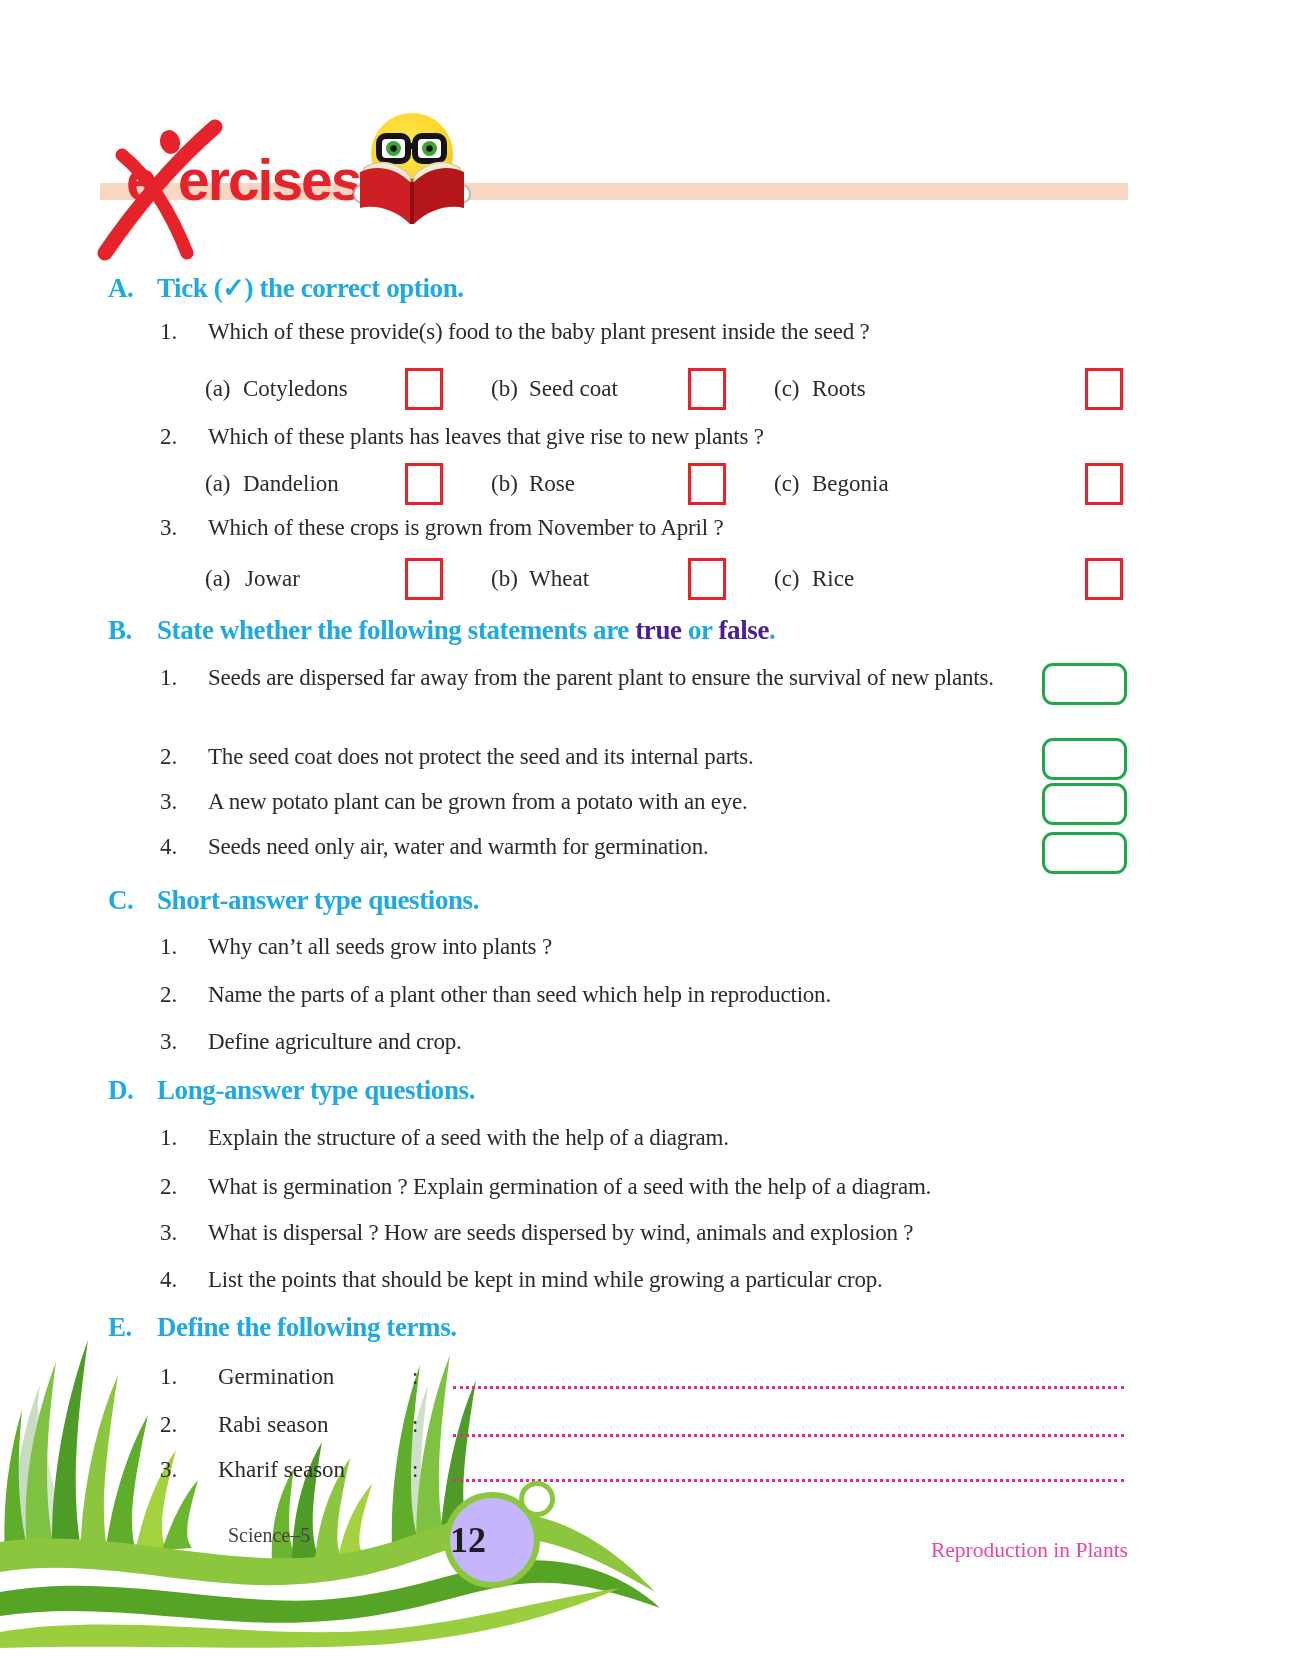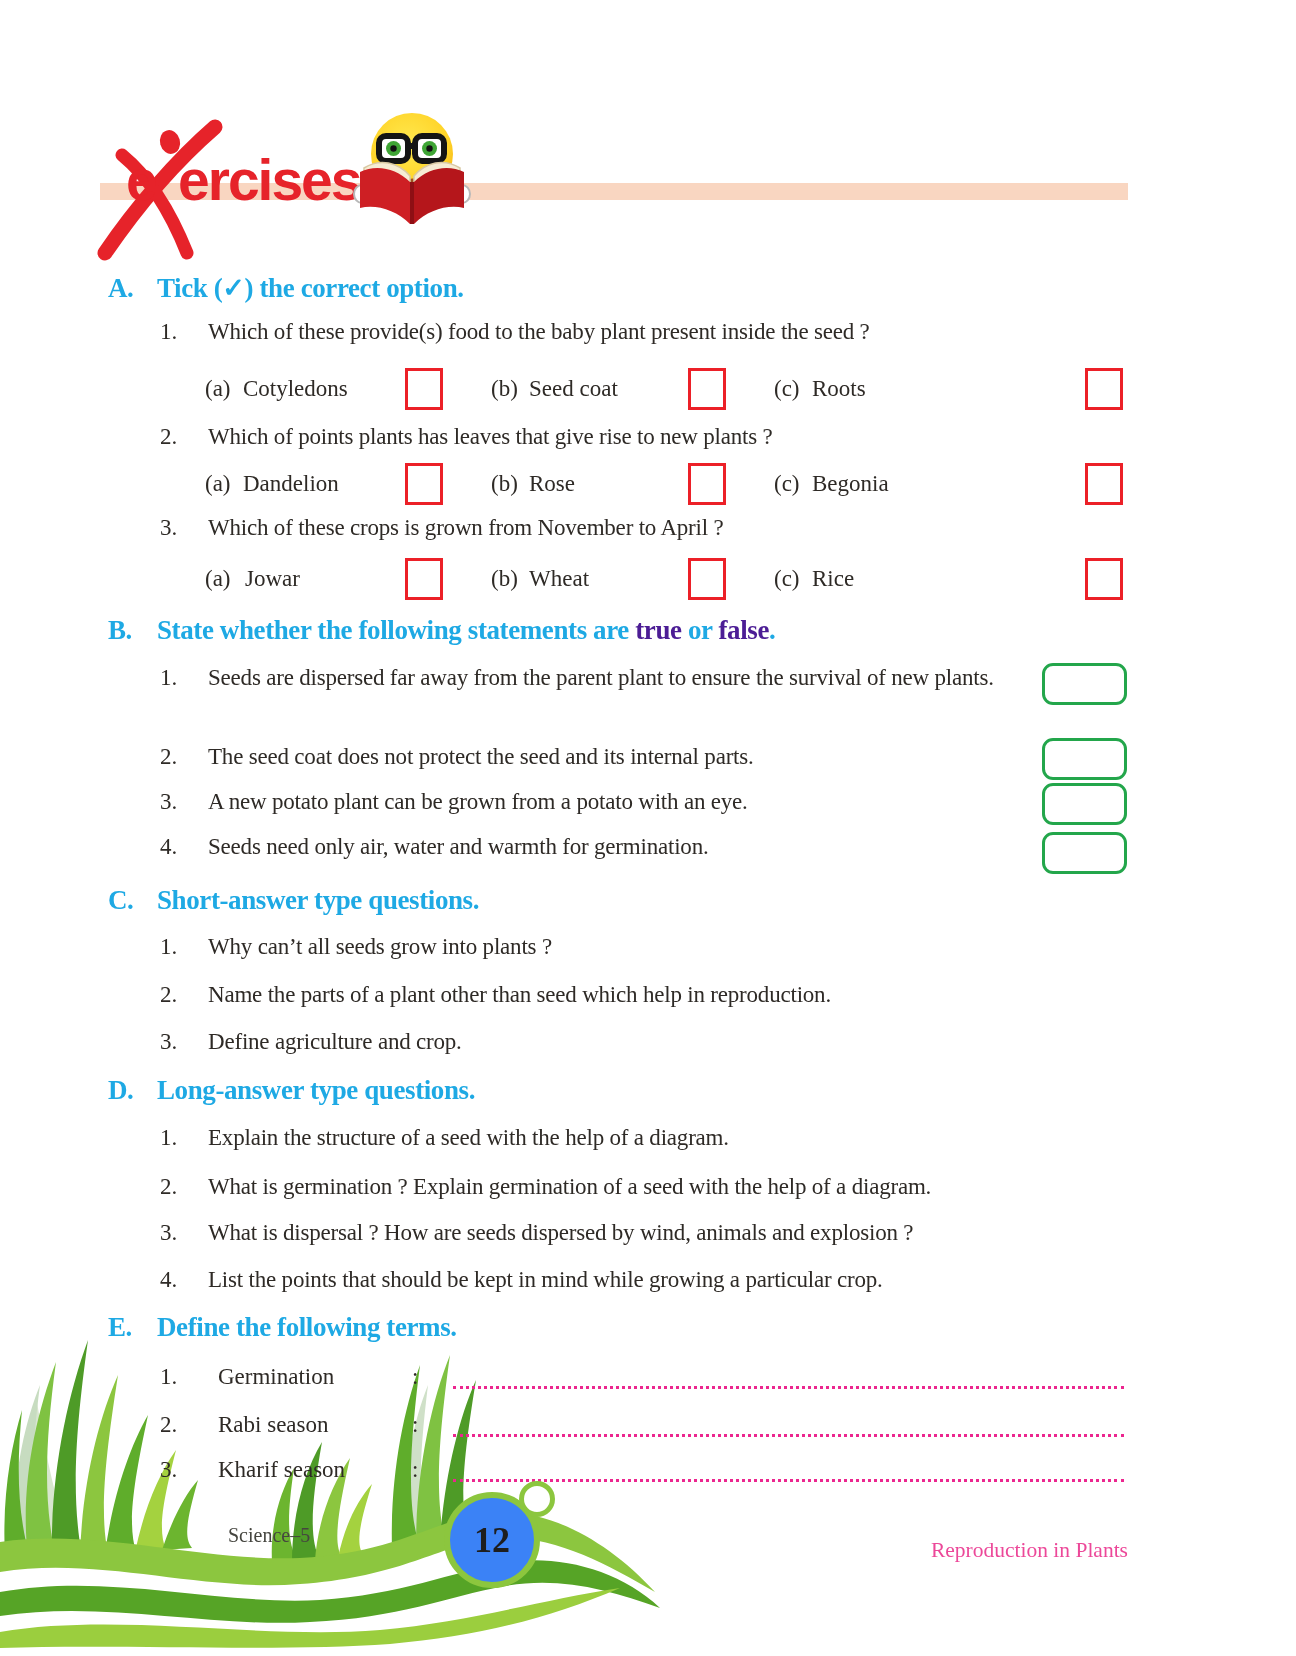--- a/index.html
+++ b/index.html
@@ -26,21 +26,21 @@
   .chk{position:absolute;top:0;width:32px;height:36px;border:3px solid #ec2028;background:#fff;}
   .ans{position:absolute;left:937px;width:79px;height:36px;border:3px solid #23a64b;border-radius:11px;background:#fff;}
   .def-term{position:absolute;left:103px;font-size:23px;line-height:30px;margin-left:10px;}
   .def-colon{position:absolute;left:307px;font-size:23px;line-height:30px;}
   .def-line{position:absolute;left:348px;right:4px;top:24px;height:0;border-bottom:3px dotted #ec268f;}
   
   .deco{position:absolute;left:0;top:1300px;z-index:1;}
   .book-label{position:absolute;left:228px;top:1524px;font-size:20px;color:#45453f;z-index:4;}
   .chapter-label{position:absolute;right:168px;top:1538px;font-size:21.5px;color:#ec4899;z-index:4;}
   .page-circle{position:absolute;left:444px;top:1492px;width:84px;height:84px;border:6px solid #8cc63e;
-               border-radius:50%;background:#3b82f6;z-index:4;display:flex;align-items:center;justify-content:center;
+               border-radius:50%;background:#c4b5fd;z-index:4;display:flex;align-items:center;
                font-weight:700;font-size:36px;color:#1e1e1e;}
   .page-circle-sm{position:absolute;left:519px;top:1481px;width:26px;height:26px;border:5px solid #8cc63e;
                border-radius:50%;background:#fff;z-index:5;}
 </style>
 </head>
 <body>
 
 <div class="page">
 
   <div class="band"></div>
@@ -97,21 +97,21 @@
       <span class="opt-letter" style="left:386px">(b)</span>
       <span class="opt-label" style="left:424px">Seed coat</span>
       <span class="chk" style="left:583px"></span>
       <span class="opt-letter" style="left:669px">(c)</span>
       <span class="opt-label" style="left:707px">Roots</span>
       <span class="chk" style="left:980px"></span>
     </div>
 
     <div class="row" style="top:422px">
       <span class="num">2.</span>
-      <span class="qtext">Which of points plants has leaves that give rise to new plants ?</span>
+      <span class="qtext">Which of these plants has leaves that give rise to new plants ?</span>
     </div>
     <div class="row opt-row" style="top:463px">
       <span class="opt-letter" style="left:100px">(a)</span>
       <span class="opt-label" style="left:138px">Dandelion</span>
       <span class="chk" style="left:300px"></span>
       <span class="opt-letter" style="left:386px">(b)</span>
       <span class="opt-label" style="left:424px">Rose</span>
       <span class="chk" style="left:583px"></span>
       <span class="opt-letter" style="left:669px">(c)</span>
       <span class="opt-label" style="left:707px">Begonia</span>

